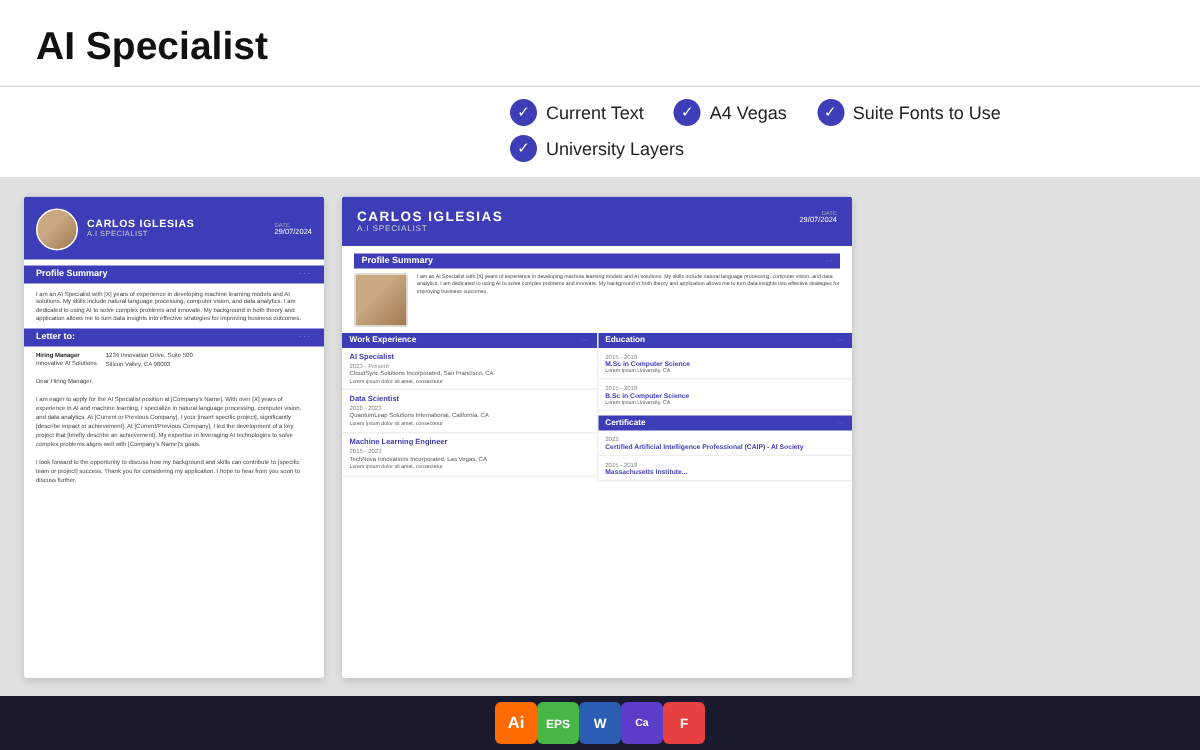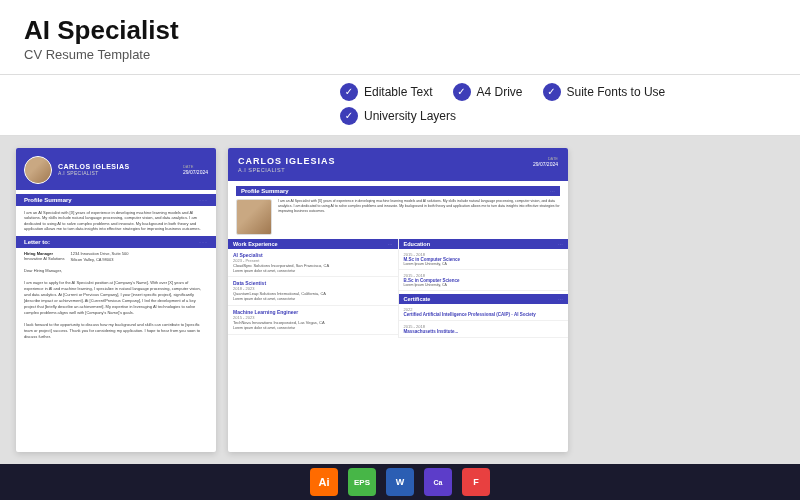--- a/index.html
+++ b/index.html
@@ -366,21 +366,21 @@
       color: #555;
     }
 
     
     .bottom-toolbar {
       background: #1a1a2e;
       height: 36px;
       display: flex;
       align-items: center;
       justify-content: center;
-      gap: 10px;
+      gap: 0;
       padding: 0 20px;
     }
 
     .toolbar-icon {
       width: 28px;
       height: 28px;
       border-radius: 4px;
       display: flex;
       align-items: center;
       justify-content: center;
@@ -395,31 +395,30 @@
     .toolbar-canva { background: #5c3dc9; color: white; font-size: 7px; font-weight: 700; }
     .toolbar-figma { background: #e84040; color: white; font-size: 9px; }
   </style>
 </head>
 <body>
 
 <div class="page-wrapper">
 
   <div class="header">
     <div class="header-title">AI Specialist</div>
-    <div class="header-subtitle">CV Resume Template</div>
   </div>
 
   <div class="features-row">
     <div class="feature-item">
       <div class="check-icon">✓</div>
-      <span>Editable Text</span>
+      <span>Current Text</span>
     </div>
     <div class="feature-item">
       <div class="check-icon">✓</div>
-      <span>A4 Drive</span>
+      <span>A4 Vegas</span>
     </div>
     <div class="feature-item">
       <div class="check-icon">✓</div>
       <span>Suite Fonts to Use</span>
     </div>
     <div class="feature-item">
       <div class="check-icon">✓</div>
       <span>University Layers</span>
     </div>
   </div>

